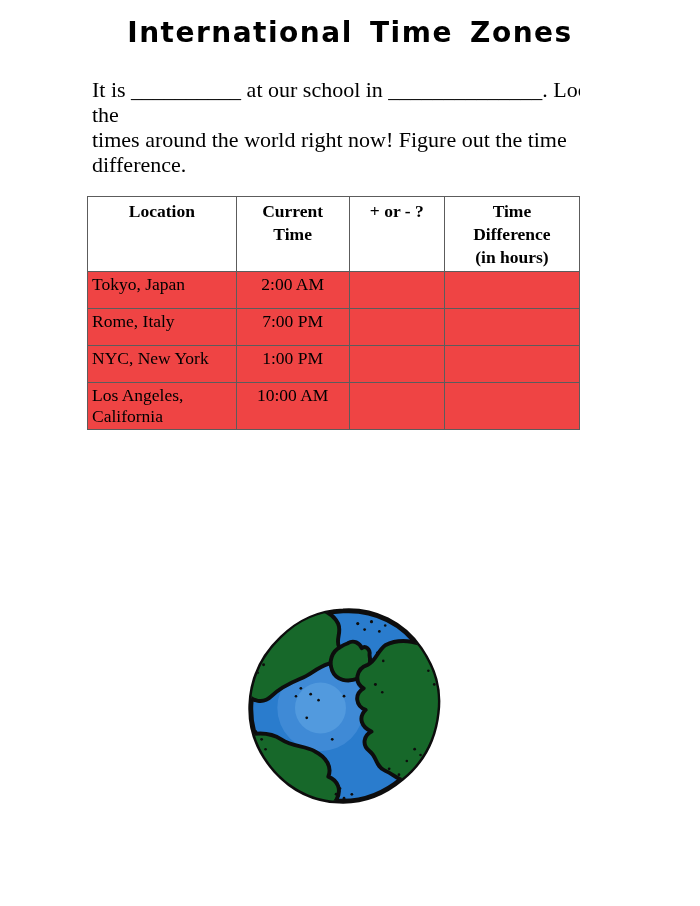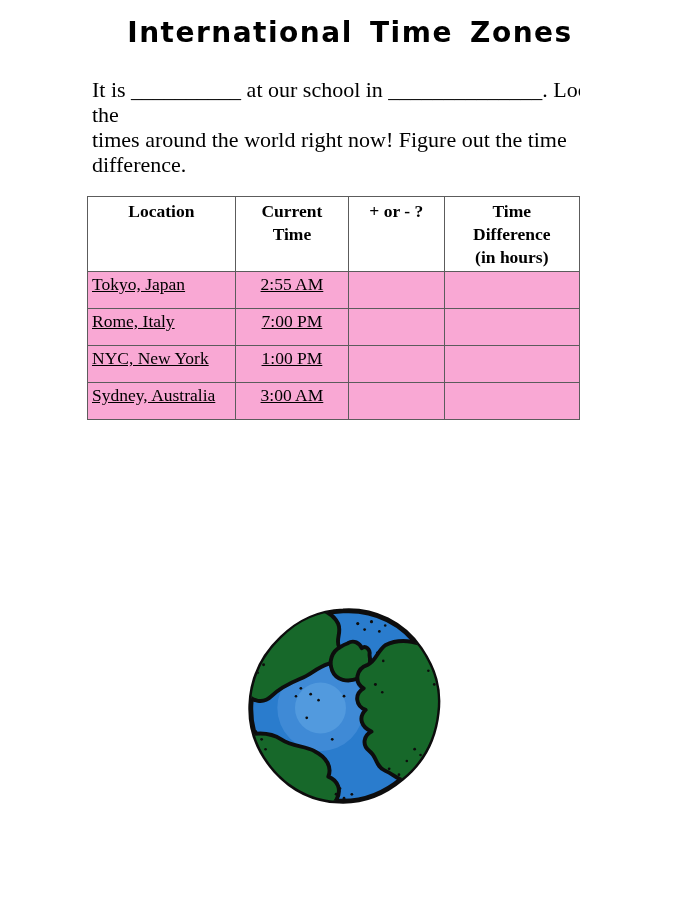--- a/index.html
+++ b/index.html
@@ -26,21 +26,21 @@
   table.tz col.c4{width:151px;}
   table.tz th, table.tz td{
     border:1.6px solid #5c5c5c;
     font-size:17.5px;vertical-align:top;padding:2px 4px;
     overflow:hidden;
   }
   table.tz th{
     font-weight:700;text-align:center;white-space:pre-line;
     height:66px;line-height:23px;padding-top:3px;
   }
-  table.tz td{background:#f9a8d4;text-decoration:underline;}
+  table.tz td{background:#ef4444;}
   td.c-location{text-align:left;padding-left:6px;white-space:pre-line;line-height:21px;}
   td.c-time{text-align:center;}
   tbody tr{height:37px;}
   tbody tr.tall{height:46px;}
 
   .globe{position:absolute;top:601px;left:242px;width:206px;height:212px;}
   .globe svg{display:block;width:206px;height:212px;}
   .globe-ocean{fill:var(--ocean);stroke:var(--outline);stroke-width:5;}
   .globe-land{fill:var(--land);stroke:var(--outline);stroke-width:4;stroke-linejoin:round;}
   .globe-dot{fill:var(--outline);}
@@ -71,39 +71,40 @@
 Time</th>
         <th>+ or - ?</th>
         <th>Time
 Difference
 (in hours)</th>
       </tr>
     </thead>
     <tbody>
         <tr>
           <td class="c-location">Tokyo, Japan</td>
-          <td class="c-time">2:55 AM</td>
+          <td class="c-time">2:00 AM</td>
           <td class="c-plusminus"></td>
           <td class="c-diff"></td>
         </tr>
         <tr>
           <td class="c-location">Rome, Italy</td>
           <td class="c-time">7:00 PM</td>
           <td class="c-plusminus"></td>
           <td class="c-diff"></td>
         </tr>
         <tr>
           <td class="c-location">NYC, New York</td>
           <td class="c-time">1:00 PM</td>
           <td class="c-plusminus"></td>
           <td class="c-diff"></td>
         </tr>
-        <tr>
-          <td class="c-location">Sydney, Australia</td>
-          <td class="c-time">3:00 AM</td>
+        <tr class="tall">
+          <td class="c-location">Los Angeles,
+California</td>
+          <td class="c-time">10:00 AM</td>
           <td class="c-plusminus"></td>
           <td class="c-diff"></td>
         </tr>
       </tbody>
   </table>
 
   <div class="globe">
     <svg viewBox="0 0 210 214" xmlns="http://www.w3.org/2000/svg">
       <defs>
         <path id="gshape" d="M 103 9

